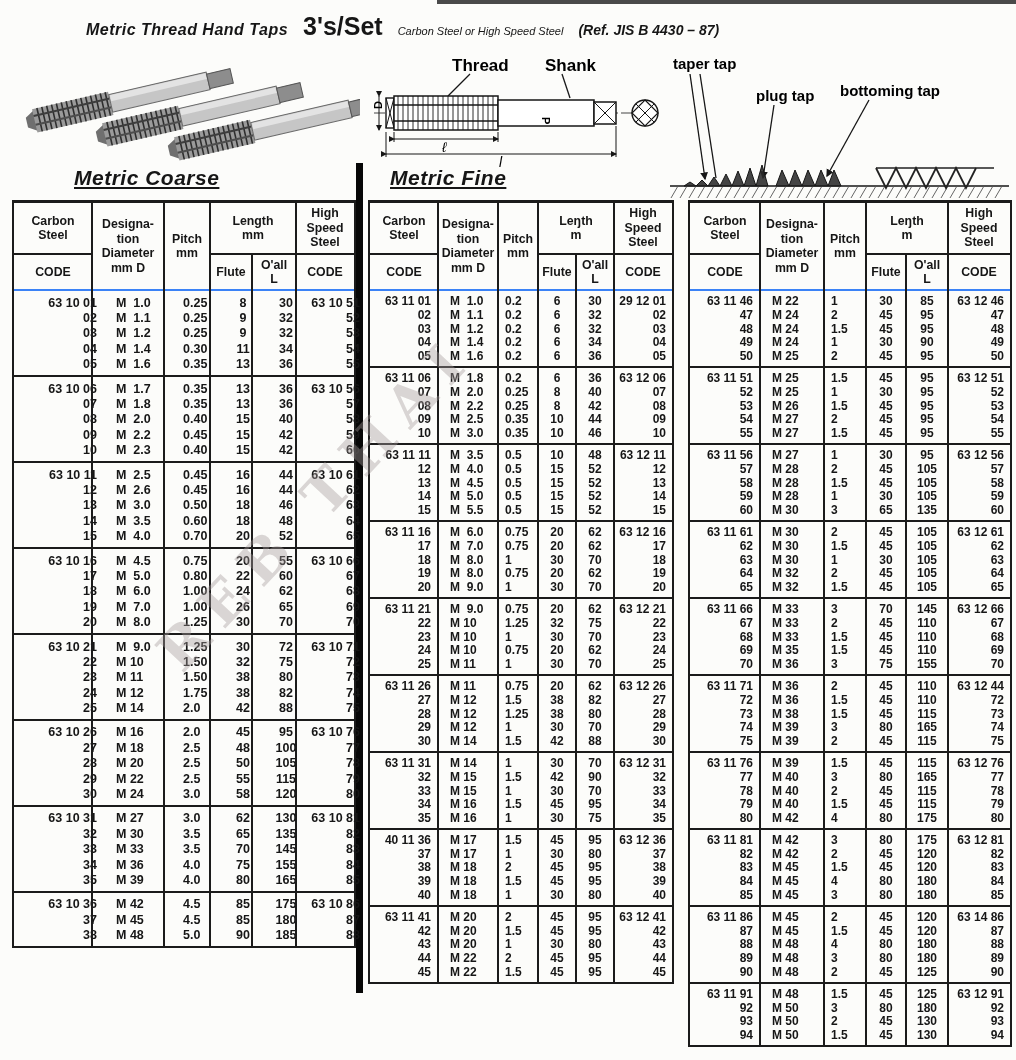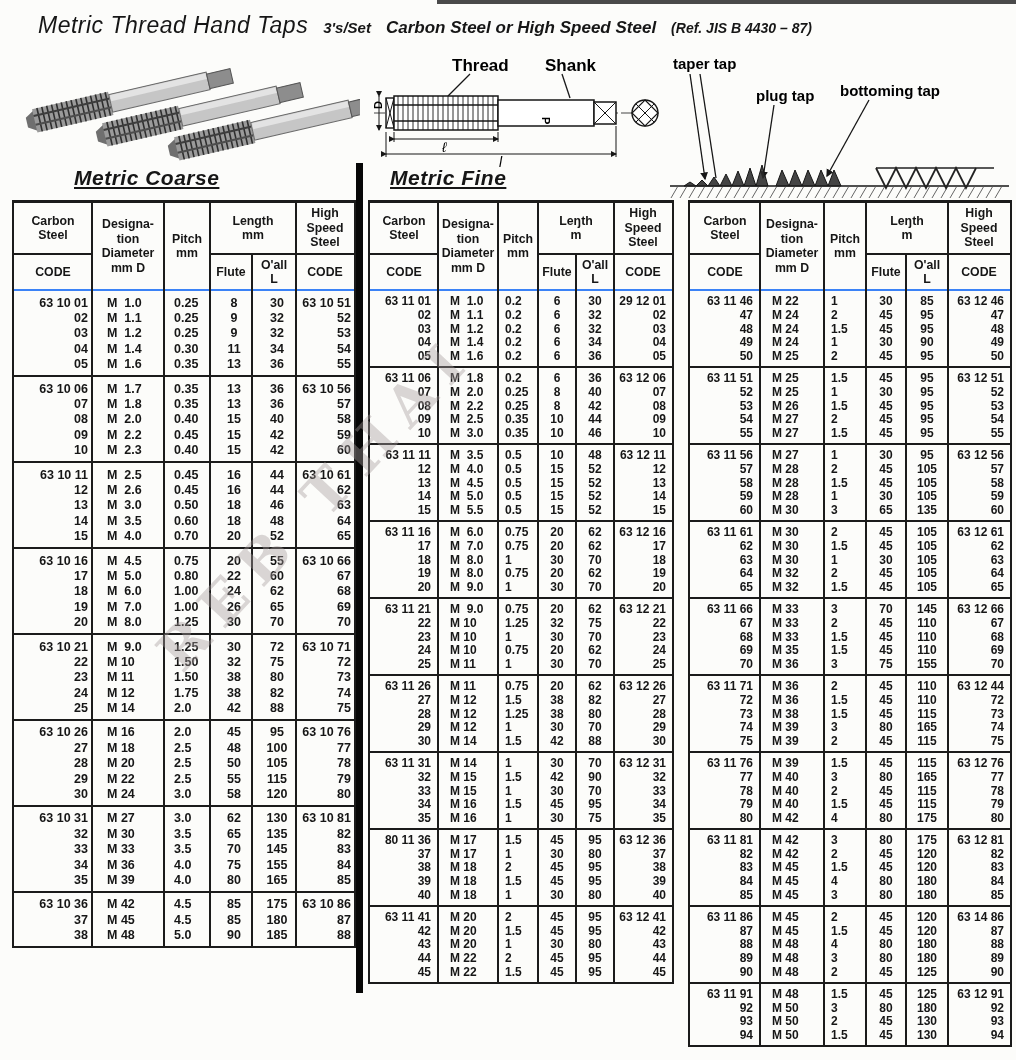--- a/index.html
+++ b/index.html
@@ -5,23 +5,23 @@
   * { margin:0; padding:0; box-sizing:border-box; }
   html,body { width:1016px; height:1060px; }
   body {
     position:relative; overflow:hidden; background:#fcfcfa;
     font-family:"Liberation Sans","DejaVu Sans",sans-serif; color:#161616;
   }
   .scan-strip { position:absolute; top:0; left:437px; right:0; height:4px; background:#4a4a4a; }
 
   
   .titlebar { position:absolute; top:12px; left:38px; display:flex; align-items:baseline; gap:15px; white-space:nowrap; }
-  .t-main { font-style:italic; font-weight:400; font-size:23px; letter-spacing:.5px; }
-  .t-set  { font-style:italic; font-weight:700; font-size:15px; }
-  .t-mat  { font-style:italic; font-weight:700; font-size:17px; }
+  .t-main { font-style:italic; font-weight:700; font-size:16px; letter-spacing:.5px;margin-left:48px; }
+  .t-set  { font-weight:700; font-size:25px; }
+  .t-mat  { font-style:italic; font-weight:400; font-size:11px; }
   .t-ref  { font-style:italic; font-weight:700; font-size:14px; }
 
   
   .illus { position:absolute; }
   svg text { font-family:"Liberation Sans","DejaVu Sans",sans-serif; }
 
   
   .sec-title { position:absolute; font-style:italic; font-weight:700; font-size:21px; letter-spacing:.5px;text-decoration:underline; }
   #coarse-title { left:74px; top:166px; }
   #fine-title   { left:390px; top:166px; }
@@ -41,21 +41,21 @@
   .mtable .vl.split { top:52px; }
 
   .thead { display:grid; height:88px; border-bottom:2px solid #3b82f6; font-weight:700; font-size:12.3px; line-height:1.18; }
   .hc { display:flex; flex-direction:column; }
   .hc .top { height:52px; display:flex; align-items:center; justify-content:center; text-align:center; white-space:pre-line; border-bottom:2px solid #1b1b1b; }
   .hc .bot { flex:1; display:flex; align-items:center; justify-content:center; }
   .hc.solo { justify-content:center; align-items:center; text-align:center; white-space:pre-line; }
   .hc .bot2 { flex:1; display:grid; }
   .hc .bot2 .bcell { display:flex; align-items:center; justify-content:center; text-align:center; white-space:pre-line; }
 
-  .tgroup { border-bottom:2px solid #1b1b1b; padding:4px 3px 3px; }
+  .tgroup { border-bottom:2px solid #1b1b1b; padding:4px 12px 3px; }
   .tgroup:last-child { border-bottom:none; }
   .trow { display:grid; align-items:center; }
   .cell { font-weight:700; white-space:pre; font-size:12.5px; }
   .c0 { text-align:right; padding-right:7px; }
   .c1 { padding-left:12px; }
   .c2 { padding-left:7px; }
   .c3,.c4 { text-align:center; }
   .c5 { text-align:right; padding-right:6px; }
 
   
@@ -845,21 +845,21 @@
           <div class="cell c0">35</div>
           <div class="cell c1">M 16</div>
           <div class="cell c2">1</div>
           <div class="cell c3">30</div>
           <div class="cell c4">75</div>
           <div class="cell c5">35</div>
         </div>
       </div>
       <div class="tgroup">
         <div class="trow">
-          <div class="cell c0">80 11 36</div>
+          <div class="cell c0">40 11 36</div>
           <div class="cell c1">M 17</div>
           <div class="cell c2">1.5</div>
           <div class="cell c3">45</div>
           <div class="cell c4">95</div>
           <div class="cell c5">63 12 36</div>
         </div>
         <div class="trow">
           <div class="cell c0">37</div>
           <div class="cell c1">M 17</div>
           <div class="cell c2">1</div>

